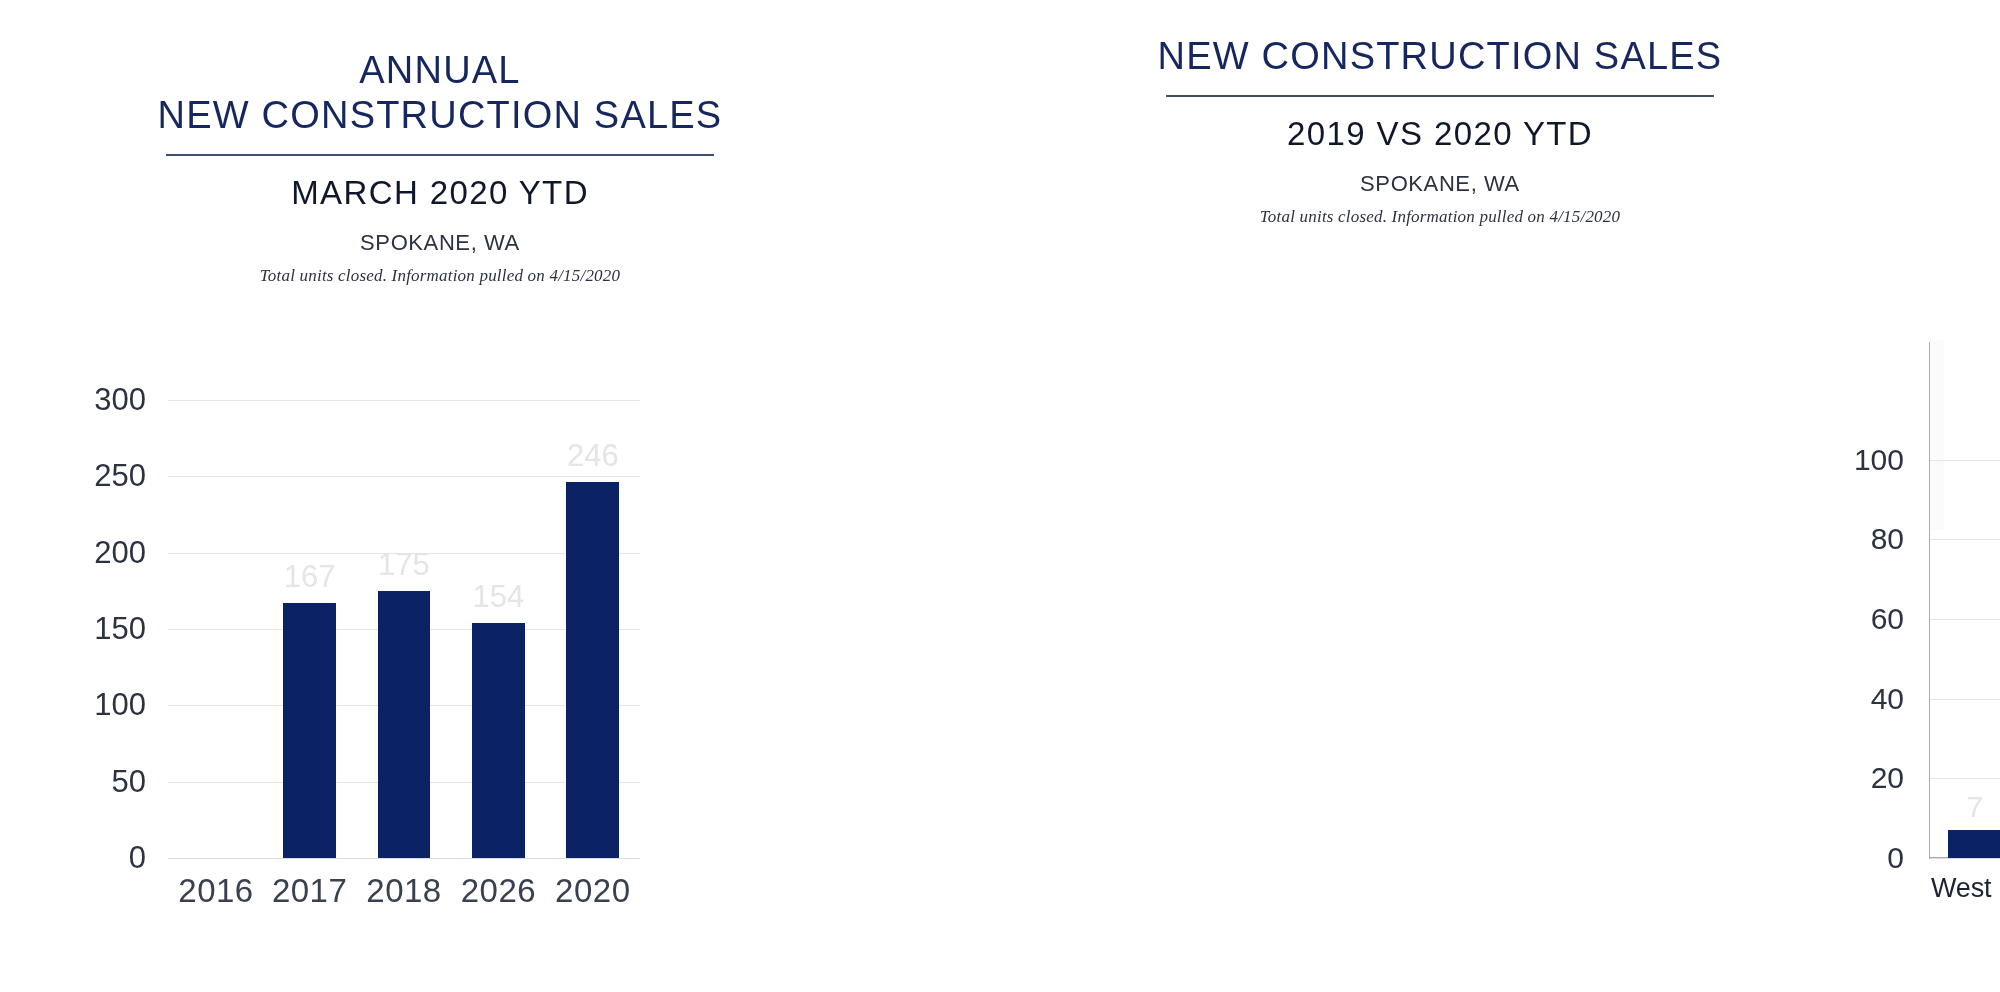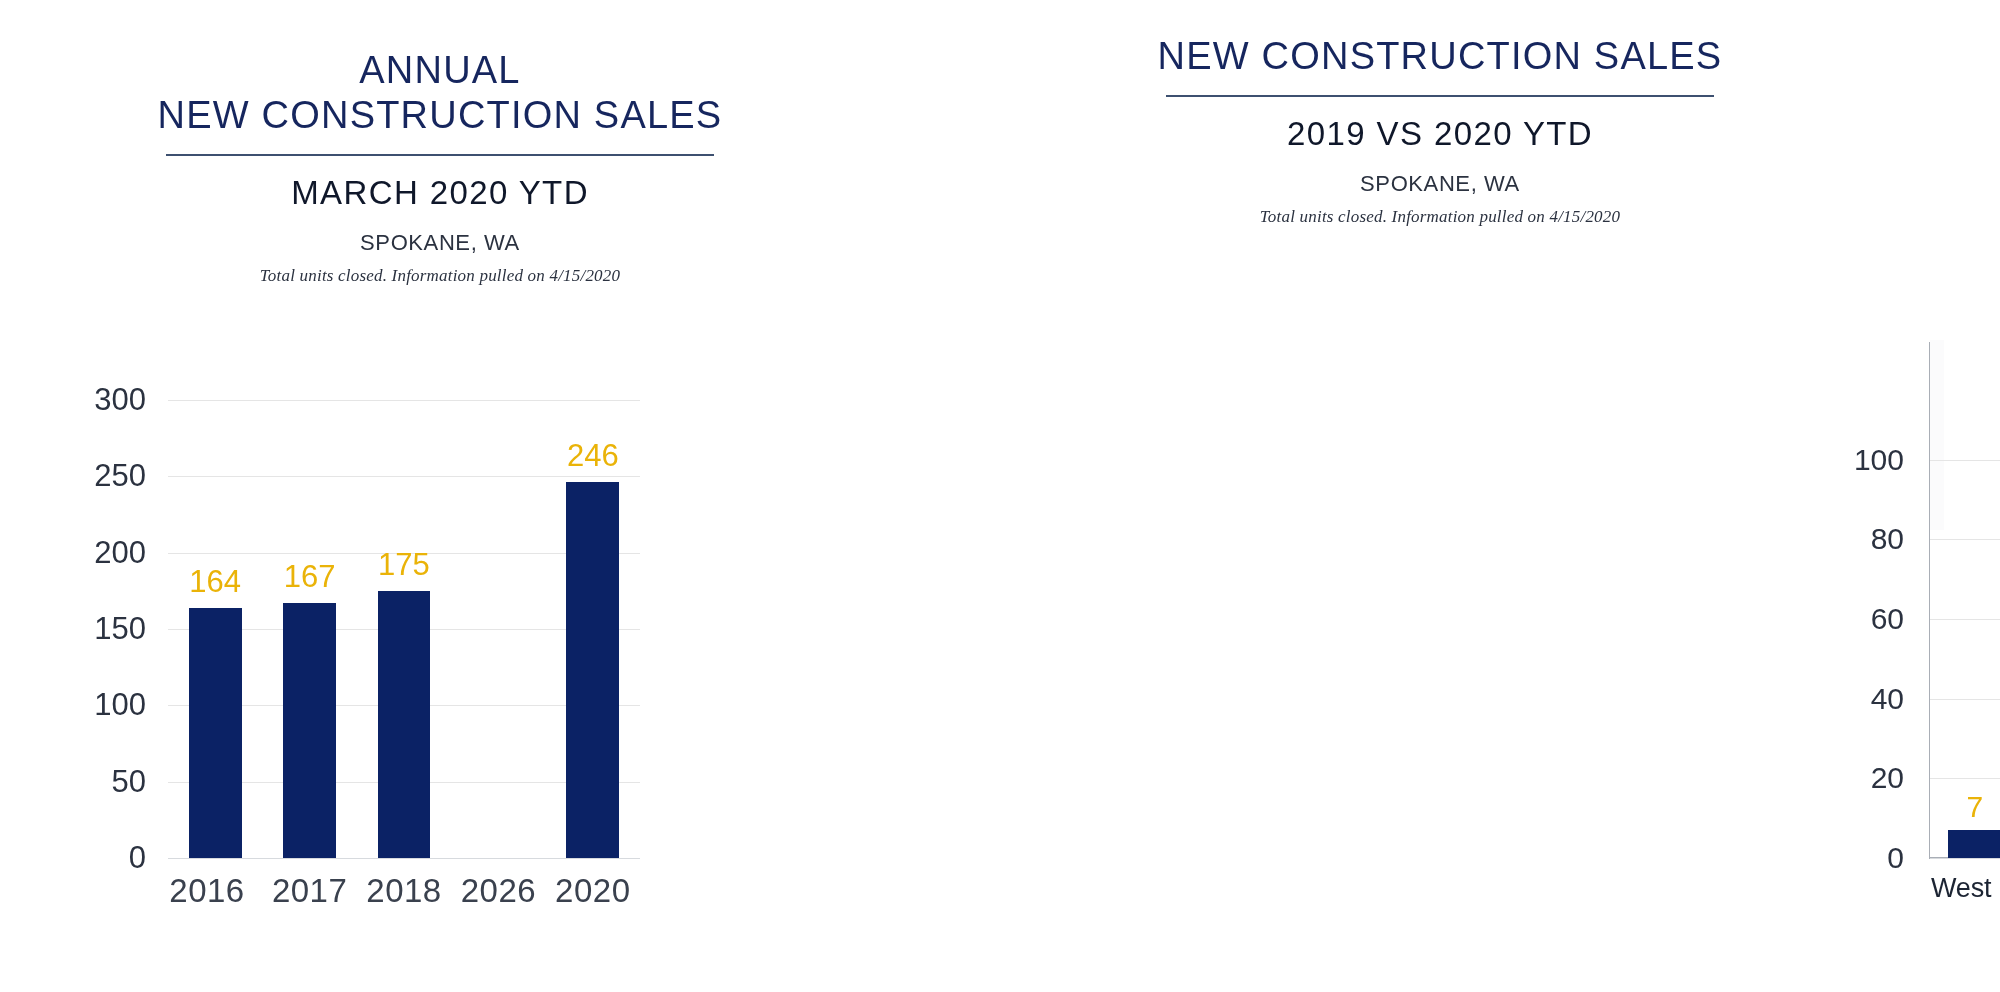--- a/index.html
+++ b/index.html
@@ -110,21 +110,21 @@
   .bar {
     position: absolute;
     bottom: 0;
   }
   .bar-label {
     position: absolute;
     left: 50%;
     transform: translate(-50%, -100%);
     margin-top: -8px;
     font-size: 31px;
-    color: #eab308;
+    color: #e5e5e5;
     white-space: nowrap;
   }
   .xtick {
     position: absolute;
     top: 100%;
     transform: translateX(-50%);
     margin-top: 14px;
     text-align: center;
     white-space: nowrap;
   }
@@ -222,32 +222,32 @@
           </div>
           <div class="gridline" style="top: 152.667px;">
             <span class="ytick" style="top: 0px;">200</span>
           </div>
           <div class="gridline" style="top: 76.3333px;">
             <span class="ytick" style="top: 0px;">250</span>
           </div>
           <div class="gridline" style="top: 0px;">
             <span class="ytick" style="top: 0px;">300</span>
           </div>
-          <div class="bar" style="left: 20.768px; width: 52.864px; height: 250.373px; background: rgb(11, 34, 101);">
-            <span class="bar-label" style="top: 0px;">164</span>
-          </div>
-          <div class="xtick" style="left: 39px;">2016</div>
+          <div class="xtick" style="left: 48px;">2016</div>
           <div class="bar" style="left: 115.168px; width: 52.864px; height: 254.953px; background: rgb(11, 34, 101);">
             <span class="bar-label" style="top: 0px;">167</span>
           </div>
           <div class="xtick" style="left: 141.6px;">2017</div>
           <div class="bar" style="left: 209.568px; width: 52.864px; height: 267.167px; background: rgb(11, 34, 101);">
             <span class="bar-label" style="top: 0px;">175</span>
           </div>
           <div class="xtick" style="left: 236px;">2018</div>
+          <div class="bar" style="left: 303.968px; width: 52.864px; height: 235.107px; background: rgb(11, 34, 101);">
+            <span class="bar-label" style="top: 0px;">154</span>
+          </div>
           <div class="xtick" style="left: 330.4px;">2026</div>
           <div class="bar" style="left: 398.368px; width: 52.864px; height: 375.56px; background: rgb(11, 34, 101);">
             <span class="bar-label" style="top: 0px;">246</span>
           </div>
           <div class="xtick" style="left: 424.8px;">2020</div>
         </div>
     </div>
 
   </div>
 

